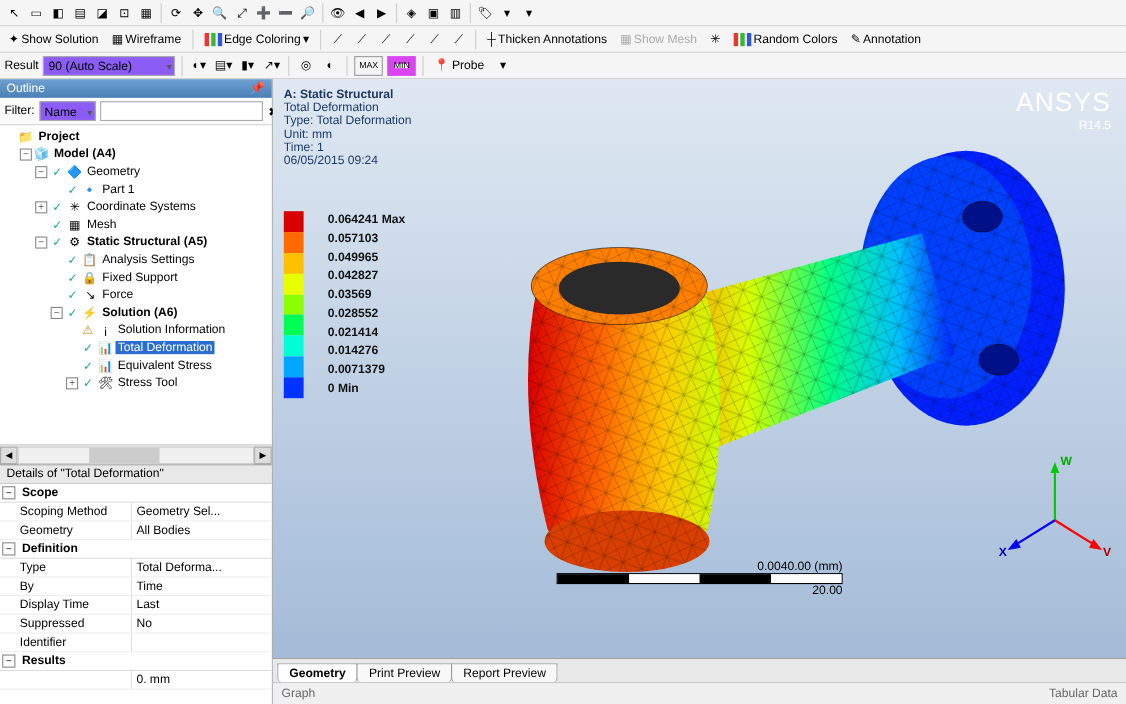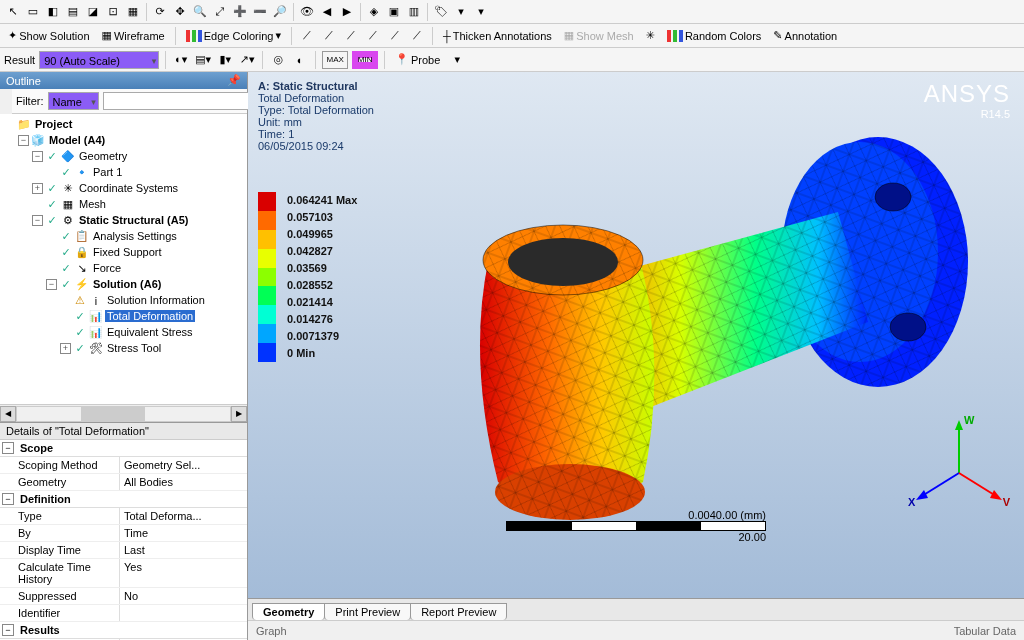--- a/index.html
+++ b/index.html
@@ -8,21 +8,21 @@
 .toolbar.row1 { gap: 2px; }
 .tb-btn { width: 18px; height: 18px; display: flex; align-items: center; justify-content: center; border: 1px solid transparent; cursor: pointer; }
 .tb-sep { width: 1px; height: 18px; background: #ccc; margin: 0 2px; }
 .tb-label { padding: 0 4px; display: flex; align-items: center; gap: 2px; cursor: pointer; height: 20px; }
 .tb-drop { border: 1px solid #aaa; background: #8b5cf6; padding: 1px 16px 1px 4px; position: relative; height: 18px; line-height: 16px; cursor: pointer; }
 .tb-drop::after { content: "▾"; position: absolute; right: 2px; font-size: 9px; color: #555; }
 .color-swatch-e { display: inline-block; width: 4px; height: 12px; }
 .main { flex: 1; display: flex; min-height: 0; }
 .left { width: 248px; display: flex; flex-direction: column; border-right: 1px solid #999; }
 .panel-head { background: linear-gradient(#6ea0d0,#4a80b8); color: #fff; padding: 2px 6px; font-size: 11px; display: flex; justify-content: space-between; align-items: center; }
-.filter-bar { display: flex; align-items: center; gap: 4px; padding: 3px 4px; border-bottom: 1px solid #ccc; background: #fafafa; margin-left: 12px; }
+.filter-bar { display: flex; align-items: center; gap: 4px; padding: 3px 4px; border-bottom: 1px solid #ccc; background: #fafafa; }
 .filter-bar input { flex: 1; border: 1px solid #aaa; height: 18px; padding: 0 2px; }
 .tree { flex: 1; background: #fff; overflow: auto; padding: 2px 0; }
 .tree-node { display: flex; align-items: center; gap: 2px; padding: 1px 2px; white-space: nowrap; cursor: pointer; }
 .tree-node .exp { width: 11px; height: 11px; border: 1px solid #888; display: flex; align-items: center; justify-content: center; font-size: 9px; line-height: 9px; background: #fff; color: #555; }
 .tree-node .exp.none { border: none; }
 .tree-node .ic { width: 14px; height: 14px; display: inline-flex; align-items: center; justify-content: center; }
 .tree-node .lbl { padding: 0 2px; }
 .tree-node.sel .lbl { background: #2a6cd0; color: #fff; }
 .tree-node.bold .lbl { font-weight: bold; }
 .ind0 { padding-left: 4px; } .ind1 { padding-left: 18px; } .ind2 { padding-left: 32px; } .ind3 { padding-left: 46px; } .ind4 { padding-left: 60px; }
@@ -41,21 +41,21 @@
 .viewport { flex: 1; display: flex; flex-direction: column; position: relative; background: linear-gradient(#dfe8f2,#9fb8d6); }
 .view3d { flex: 1; position: relative; }
 .vp-info { position: absolute; left: 10px; top: 8px; color: #1a3a6a; }
 .vp-info .title { font-weight: bold; color: #203860; }
 .brand { position: absolute; right: 14px; top: 8px; color: #fff; text-align: right; }
 .brand .name { font-size: 24px; font-weight: 300; letter-spacing: 1px; margin-left: 36px; }
 .brand .ver { font-size: 11px; }
 .legend { position: absolute; left: 10px; top: 120px; display: flex; font-weight: bold; color: #111; }
 .legend-bar { width: 18px; height: 170px; display: flex; flex-direction: column; }
 .legend-bar div { flex: 1; }
-.legend-labels { display: flex; flex-direction: column; justify-content: flex-end; height: 170px; padding-left: 11px; }
+.legend-labels { display: flex; flex-direction: column; justify-content: flex-end; height: 170px; padding-left: 22px; }
 .legend-labels div { height: 17px; line-height: 17px; }
 .triad { position: absolute; right: 20px; bottom: 90px; width: 90px; height: 90px; }
 .scale-bar { position: absolute; left: 50%; transform: translateX(-50%); bottom: 55px; text-align: center; color: #000; }
 .scale-bar .ruler { display: flex; border: 1px solid #000; width: 260px; height: 10px; }
 .scale-bar .ruler div { flex: 1; }
 .scale-bar .ticks { display: flex; justify-content: flex-end; width: 260px; }
 .tabs { display: flex; background: #e8e8e8; border-top: 1px solid #999; height: 22px; align-items: flex-end; padding-left: 4px; }
 .tab { border: 1px solid #999; border-bottom: none; background: #f8f8f8; padding: 2px 10px; margin-right: -1px; border-radius: 0 0 4px 4px; cursor: pointer; }
 .tab.active { background: #fff; font-weight: bold; }
 .status { height: 20px; background: #f0f0f0; border-top: 1px solid #ccc; display: flex; align-items: center; padding: 0 8px; gap: 20px; color: #666; }
@@ -295,24 +295,20 @@
           <div class="k">Type</div>
           <div class="v">Total Deforma...</div>
         </div>
       <div class="prop-row">
           <div class="k">By</div>
           <div class="v">Time</div>
         </div>
       <div class="prop-row">
           <div class="k">Display Time</div>
           <div class="v">Last</div>
-        </div>
-      <div class="prop-row">
-          <div class="k">Calculate Time History</div>
-          <div class="v">Yes</div>
         </div>
       <div class="prop-row">
           <div class="k">Suppressed</div>
           <div class="v">No</div>
         </div>
       <div class="prop-row">
           <div class="k">Identifier</div>
           <div class="v"></div>
         </div>
       <div class="prop-grp">

